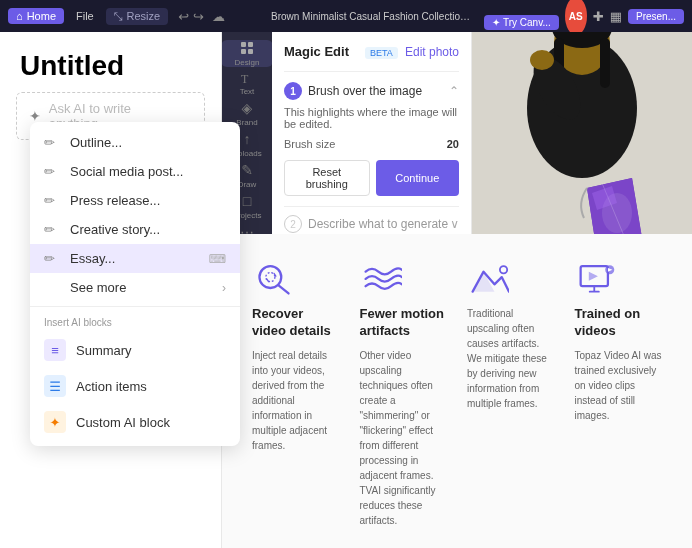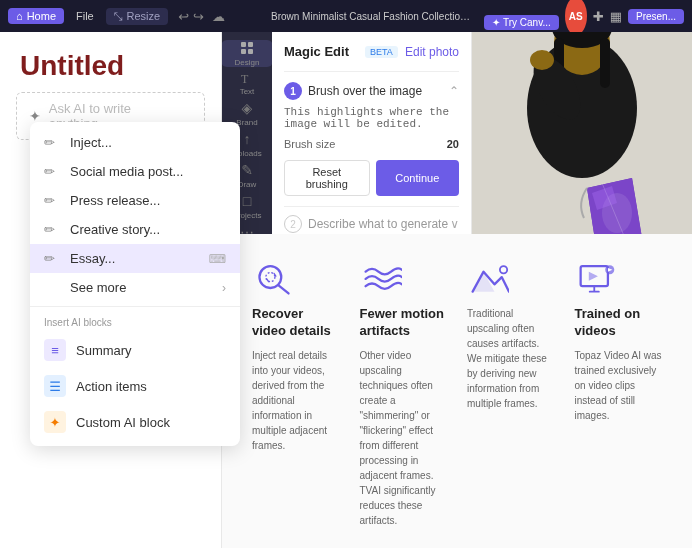--- a/index.html
+++ b/index.html
@@ -97,21 +97,21 @@
     .left-panel {
       width: 260px;
       background: #fff;
       position: relative;
       border-right: 1px solid #e8e8e8;
     }
 
     .untitled-heading {
       font-size: 28px;
       font-weight: 700;
-      color: #7f1d1d;
+      color: #000000;
       padding: 18px 20px 10px;
     }
 
     .ask-ai-bar {
       margin: 0 16px 10px;
       border: 1px dashed #ccc;
       border-radius: 6px;
       padding: 8px 12px;
       display: flex;
       align-items: center;
@@ -288,21 +288,20 @@
     }
     .step-chevron {
       color: #aaa;
       font-size: 12px;
     }
 
     .brush-info {
       font-size: 11px;
       color: #666;
       margin-bottom: 8px;
-      font-family: Liberation Mono, monospace;
     }
 
     .brush-size-row {
       display: flex;
       align-items: center;
       justify-content: space-between;
       margin-bottom: 10px;
     }
     .brush-size-label {
       font-size: 11px;
@@ -443,21 +442,21 @@
     <div class="untitled-heading">Untitled</div>
 
     <div class="ask-ai-bar">
       <span class="ask-ai-plus">✦</span>
       <span style="color:#bbb;font-size:13px;">Ask AI to write anything...</span>
     </div>
 
     <div class="dropdown-menu">
       <div class="menu-item">
         <span class="menu-icon">✏</span>
-        <span>Inject...</span>
+        <span>Outline...</span>
       </div>
       <div class="menu-item">
         <span class="menu-icon">✏</span>
         <span>Social media post...</span>
       </div>
       <div class="menu-item">
         <span class="menu-icon">✏</span>
         <span>Press release...</span>
       </div>
       <div class="menu-item">
@@ -529,21 +528,21 @@
           <span class="si-label">Projects</span>
         </div>
         <div class="sidebar-icon">
           <span style="font-size:14px;color:#777;">⋯</span>
 
         </div>
       </div>
 
       <div class="magic-edit-panel">
         <div class="magic-edit-header">
-          <div style="display:flex;align-items:center;">
+          <div style="display:flex;align-items:flex-end;">
             <span class="magic-edit-title">Magic Edit</span>
             <span class="beta-badge">BETA</span>
           </div>
           <button class="edit-photo-btn">Edit photo</button>
         </div>
 
         <div class="step">
           <div class="step-header">
             <div class="step-number">1</div>
             <span class="step-title">Brush over the image</span>

